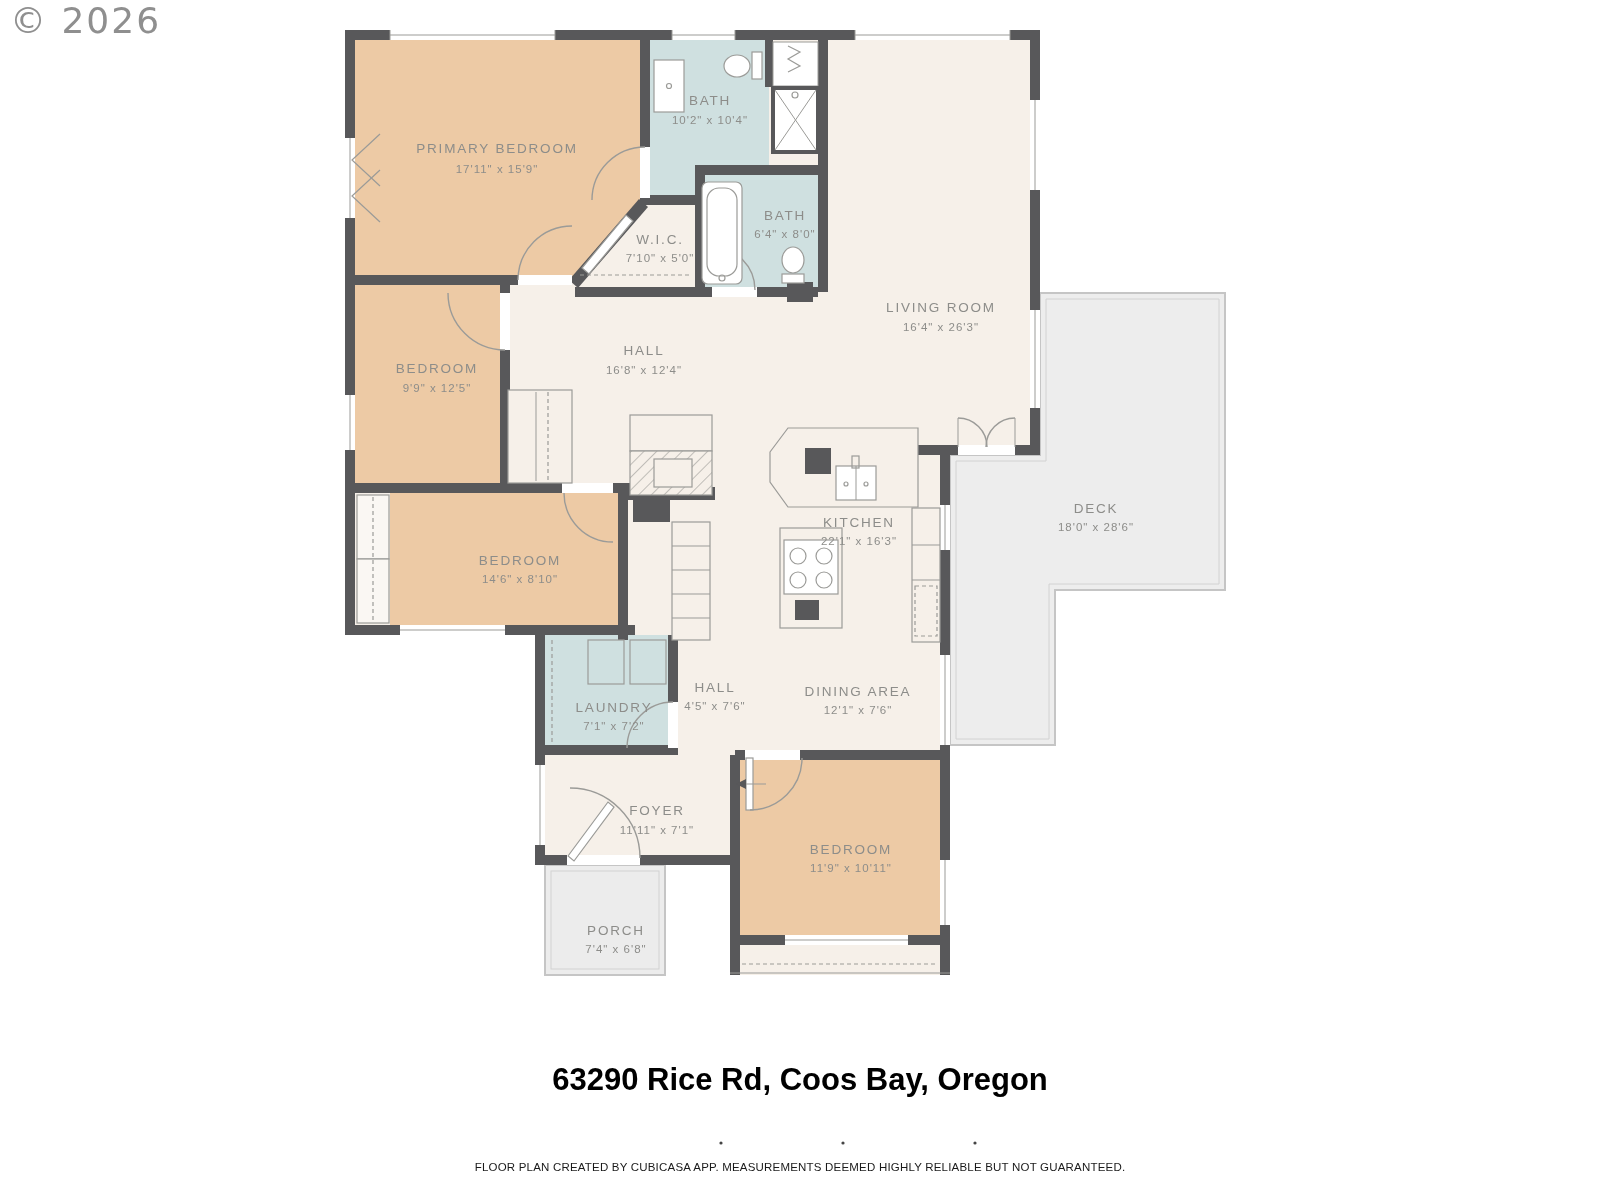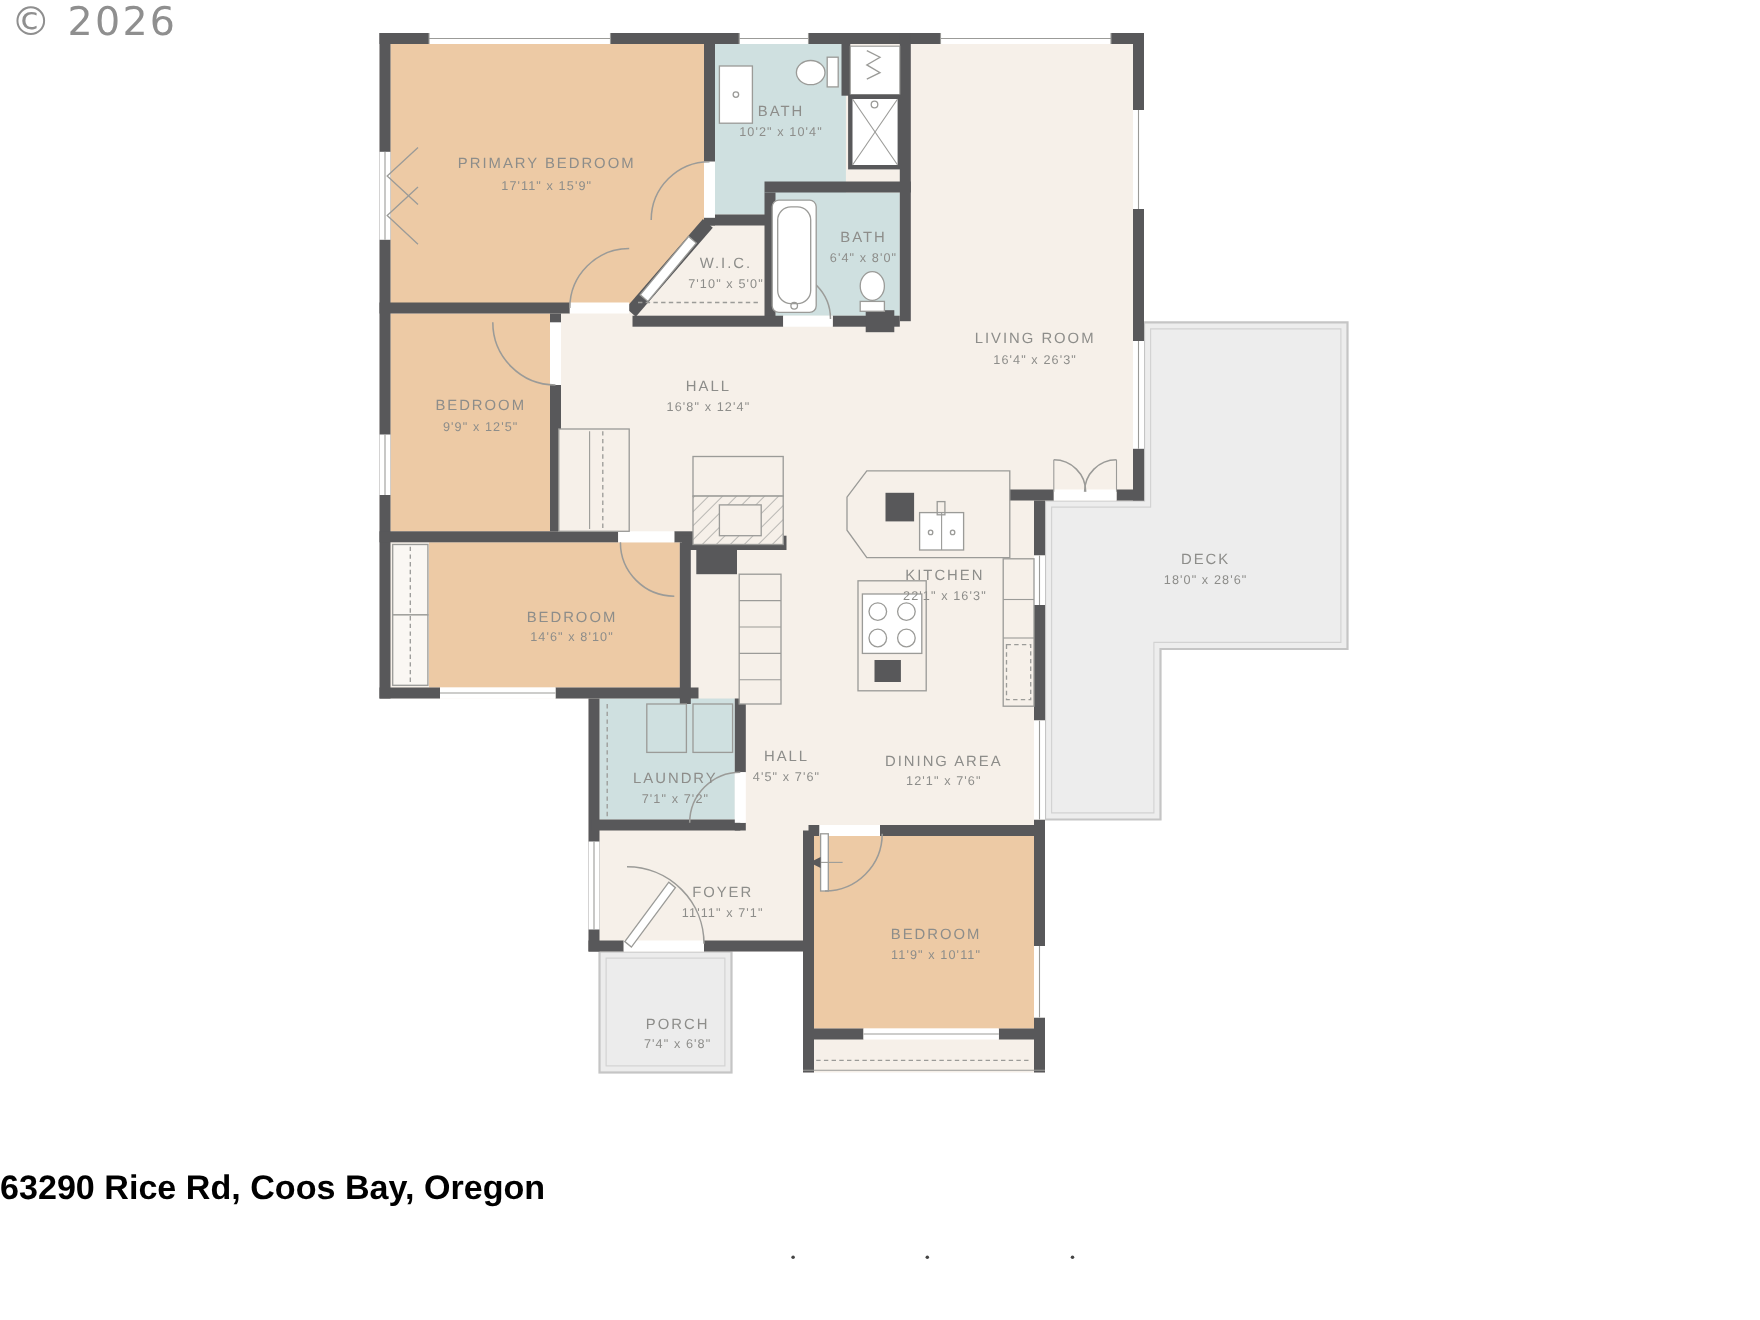--- a/index.html
+++ b/index.html
@@ -1,21 +1,21 @@
 <!DOCTYPE html>
 <html><head>
 <meta charset="utf-8">
 <style>
   html,body{margin:0;padding:0;background:#ffffff;}
   .page{position:relative;width:1600px;height:1200px;background:#fff;overflow:hidden;
         font-family:"Liberation Sans",sans-serif;}
   .copyright{position:absolute;left:10px;top:0px;font-size:36px;letter-spacing:2px;
              color:#8f8f8f;font-family:"DejaVu Sans",sans-serif;}
   .plan-svg{position:absolute;left:0;top:0;}
-  .address-title{position:absolute;left:0;top:1062px;width:1600px;text-align:left;
+  .address-title{position:absolute;left:0;top:1062px;width:1600px;text-align:center;
                  font-size:31px;font-weight:bold;color:#000;}
   .disclaimer{position:absolute;left:0;top:1161px;width:1600px;text-align:center;
               font-size:11.5px;color:#1a1a1a;letter-spacing:.2px;}
   
   .wall{fill:#58585a;}
   .thin{fill:none;stroke:#9b9b98;stroke-width:1.2;}
   .thinf{fill:#f6f0e9;stroke:#9b9b98;stroke-width:1.2;}
   .thinw{fill:#ffffff;stroke:#9b9b98;stroke-width:1.2;}
   .dash{fill:none;stroke:#9b9b98;stroke-width:1.2;stroke-dasharray:4 3;}
   .arc{fill:none;stroke:#9b9b98;stroke-width:1.4;}
@@ -364,14 +364,15 @@
     </g>
 
     <g>
       <circle cx="721" cy="1143" r="1.6" fill="#444"></circle>
       <circle cx="843" cy="1143" r="1.6" fill="#444"></circle>
       <circle cx="975" cy="1143" r="1.6" fill="#444"></circle>
     </g>
   </svg>
 
   <div class="address-title">63290 Rice Rd, Coos Bay, Oregon</div>
+  <div class="disclaimer">FLOOR PLAN CREATED BY CUBICASA APP. MEASUREMENTS DEEMED HIGHLY RELIABLE BUT NOT GUARANTEED.</div>
 
 </div>
 
 </body></html>

